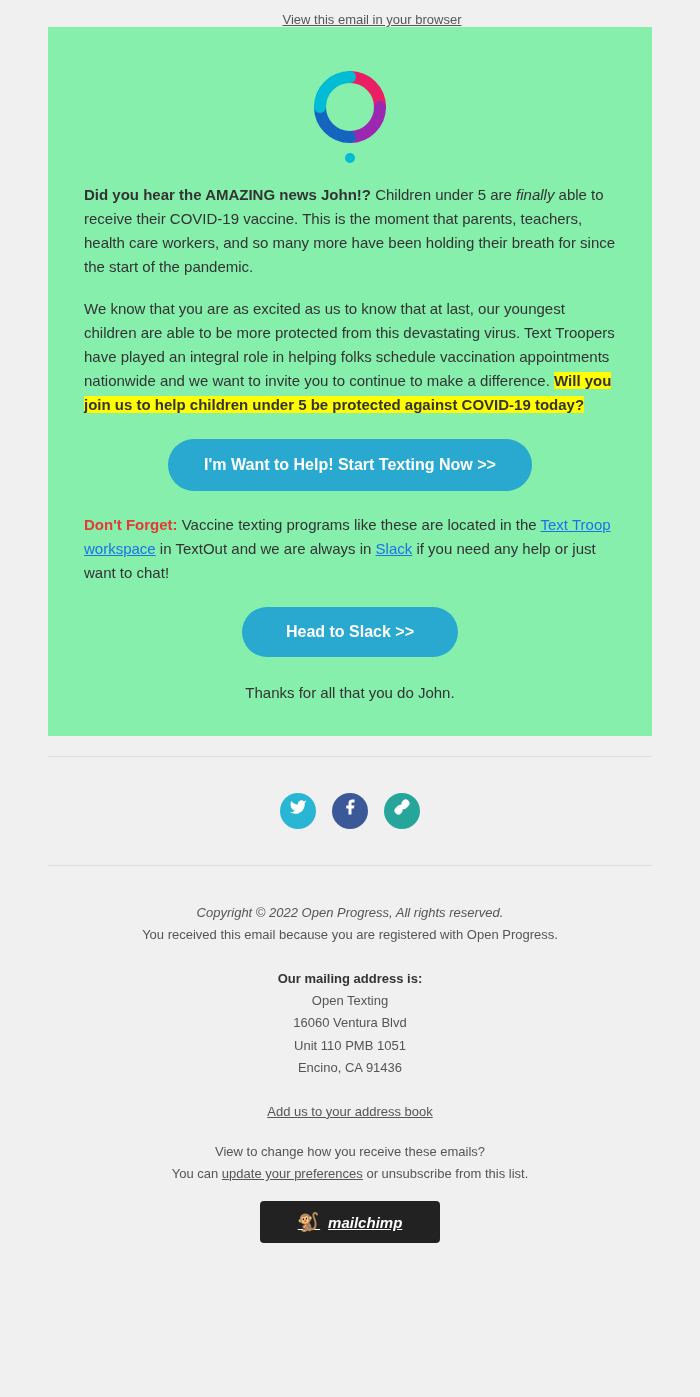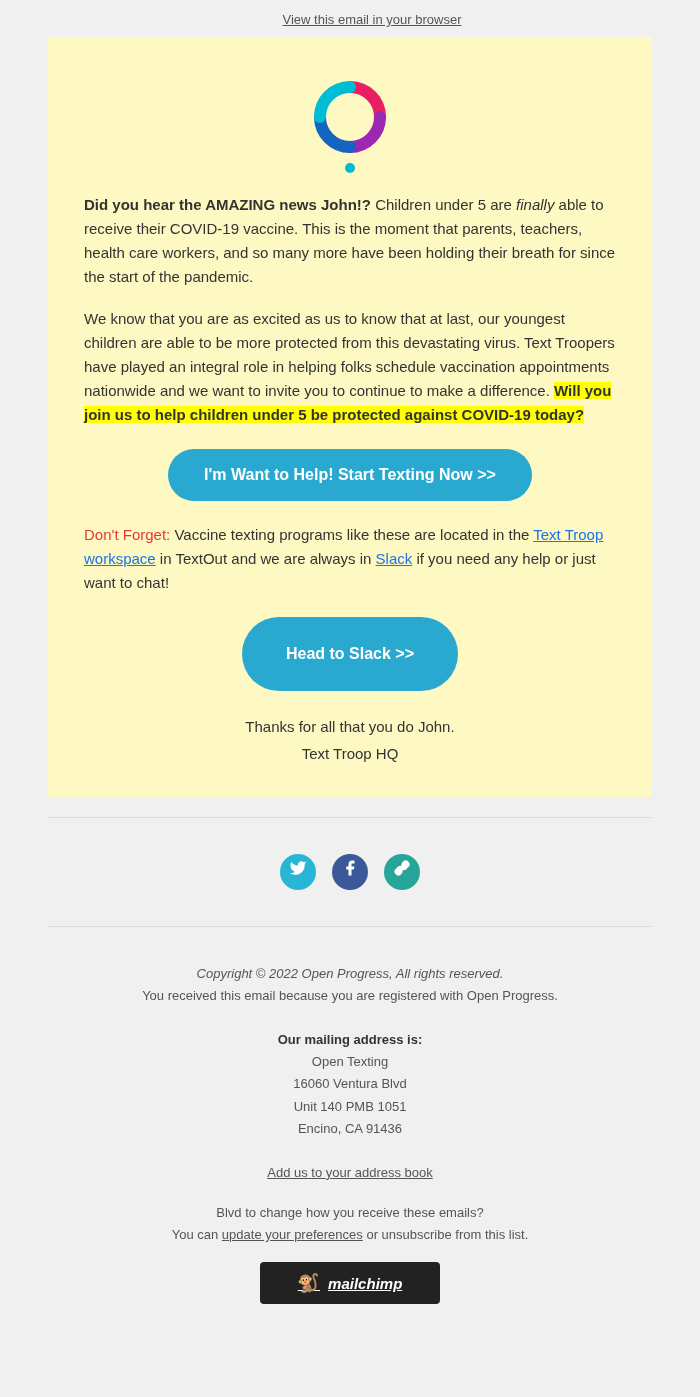--- a/index.html
+++ b/index.html
@@ -5,31 +5,31 @@
     * { box-sizing: border-box; margin: 0; padding: 0; }
     body {
       background-color: #f0f0f0;
       font-family: Arial, sans-serif;
       font-size: 15px;
       color: #333;
       width: 700px;
     }
     .top-bar {
       text-align: center;
-      padding: 12px 0 10px;
+      padding: 12px 0 0;
       font-size: 13px;
       color: #555;
       margin-left: 44px;
     }
     .top-bar a {
       color: #555;
       text-decoration: underline;
     }
     .email-container {
-      background: #fef9c3;
+      background: #86efac;
       margin: 0 48px;
       padding: 30px 36px 30px;
     }
     .logo-area {
       text-align: center;
       padding: 10px 0 20px;
     }
     .logo-circle {
       width: 80px;
       height: 80px;
@@ -73,35 +73,35 @@
       border-radius: 50px;
       text-decoration: none;
       cursor: pointer;
     }
     .btn-slack {
       display: inline-block;
       background-color: #29a8d0;
       color: #fff;
       font-weight: bold;
       font-size: 16px;
-      padding: 28px 44px;
+      padding: 16px 44px;
       border-radius: 50px;
       text-decoration: none;
       cursor: pointer;
       text-align: right;
     }
     .dont-forget {
       font-size: 15px;
       line-height: 1.6;
       color: #333;
       margin-bottom: 18px;
     }
     .dont-forget .red-bold {
       color: #e53935;
-      font-weight: normal;
+      font-weight: bold;
     }
     .dont-forget a {
       color: #1a73e8;
       text-decoration: underline;
     }
     .thanks {
       font-size: 15px;
       color: #333;
       margin-top: 20px;
       line-height: 1.8;
@@ -228,21 +228,20 @@
   <p class="dont-forget">
     <span class="red-bold">Don't Forget:</span><span> Vaccine texting programs like these are located in the </span><a href="#">Text Troop workspace</a><span> in TextOut and we are always in </span><a href="#">Slack</a><span> if you need any help or just want to chat!</span>
   </p>
 
   <div class="btn-wrapper">
     <a href="#" class="btn-slack">Head to Slack &gt;&gt;</a>
   </div>
 
   <div class="thanks">
     <p>Thanks for all that you do John.</p>
-    <p>Text Troop HQ</p>
   </div>
 
 </div>
 
 <hr class="divider">
 
 <div class="social-area">
   <span class="social-icon social-twitter">
     <svg width="18" height="18" viewBox="0 0 24 24" fill="white" xmlns="http://www.w3.org/2000/svg">
       <path d="M23 3a10.9 10.9 0 01-3.14 1.53 4.48 4.48 0 00-7.86 3v1A10.66 10.66 0 013 4s-4 9 5 13a11.64 11.64 0 01-7 2c9 5 20 0 20-11.5a4.5 4.5 0 00-.08-.83A7.72 7.72 0 0023 3z"></path>
@@ -265,28 +264,28 @@
 
 <div class="footer-area">
   <p>
     <em><span>Copyright © 2022 Open Progress, All rights reserved.</span></em>
   </p>
   <p>You received this email because you are registered with Open Progress.</p>
   <br>
   <p class="footer-bold">Our mailing address is:</p>
   <p>Open Texting</p>
   <p>16060 Ventura Blvd</p>
-  <p>Unit 140 PMB 1051</p>
+  <p>Unit 110 PMB 1051</p>
   <p>Encino, CA 91436</p>
   <br>
   <p><a href="#">Add us to your address book</a></p>
 </div>
 
 <div class="preferences-text">
-  <p>Blvd to change how you receive these emails?</p>
+  <p>View to change how you receive these emails?</p>
   <p>
     <span>You can </span><a href="#">update your preferences</a><span> or unsubscribe from this list.</span>
   </p>
 </div>
 
 <div class="mailchimp-bar">
   <a href="#" class="mailchimp-btn">
     <span style="font-size:18px; margin-right:8px;">🐒</span><span class="chimp-text">mailchimp</span>
   </a>
 </div>

